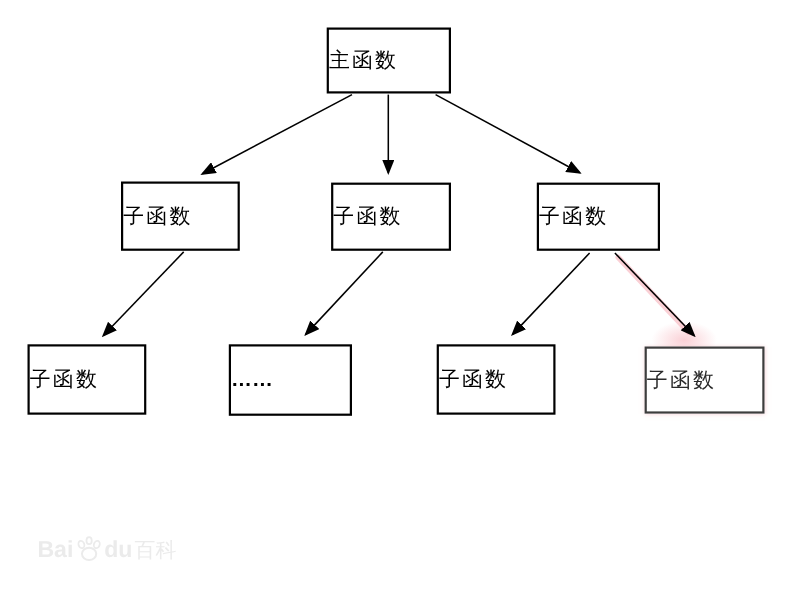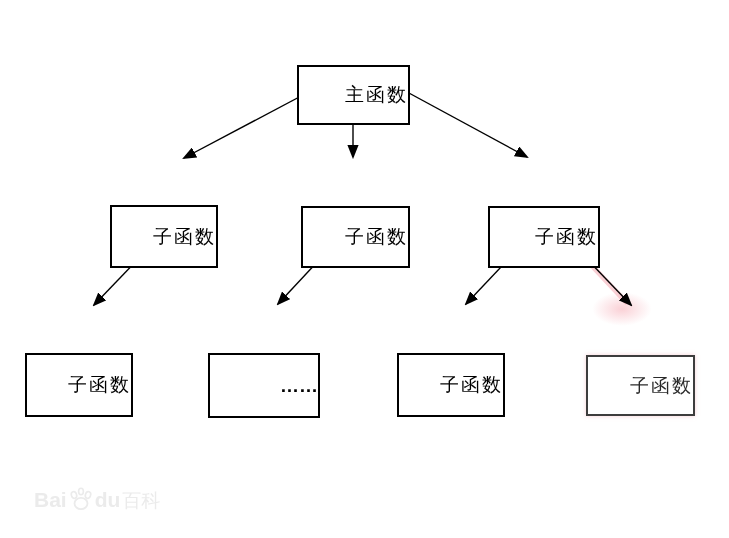--- a/index.html
+++ b/index.html
@@ -14,26 +14,25 @@
     overflow:hidden;
   }
   .arrow-layer{
     position:absolute;left:0;top:0;width:729px;height:538px;
     pointer-events:none;
   }
   .node{
     position:absolute;
     border:2px solid #000;
     background:#fff;
-    display:flex;align-items:center;justify-content:flex-end;
+    display:flex;align-items:center;justify-content:flex-start;
     font-size:19px;
     letter-spacing:2px;
     color:#000;
     box-sizing:border-box;
-    margin-top:40px;
   }
   .node-root  {left:297px;top:25px; width:113px;height:60px;}
   .node-l2a   {left:110px;top:165px;width:108px;height:63px;}
   .node-l2b   {left:301px;top:166px;width:109px;height:62px;}
   .node-l2c   {left:488px;top:166px;width:112px;height:62px;}
   .node-l3a   {left:25px; top:313px;width:108px;height:64px;}
   .node-l3b   {left:208px;top:313px;width:112px;height:65px;font-weight:bold;letter-spacing:0;}
   .node-l3c   {left:397px;top:313px;width:108px;height:64px;}
   .node-l3d   {
     left:586px;top:315px;width:109px;height:61px;

